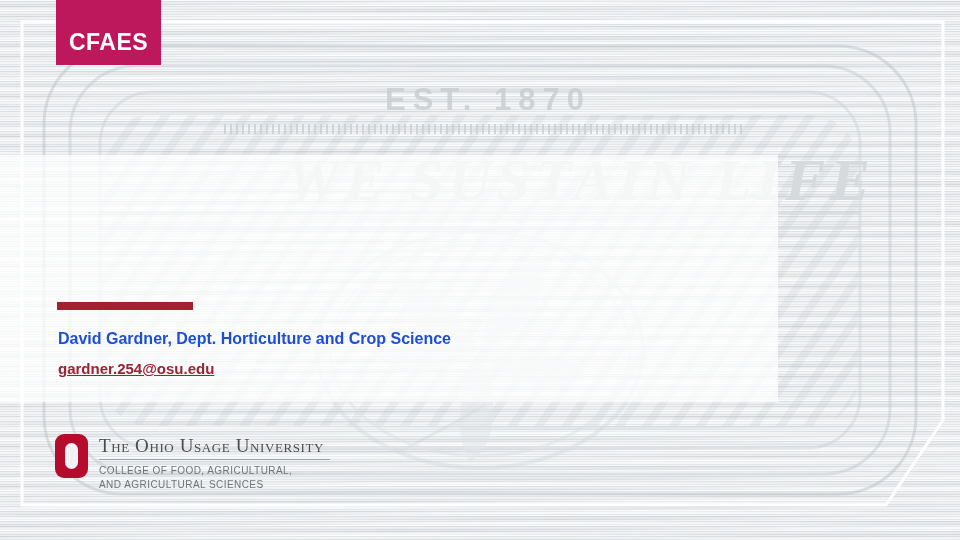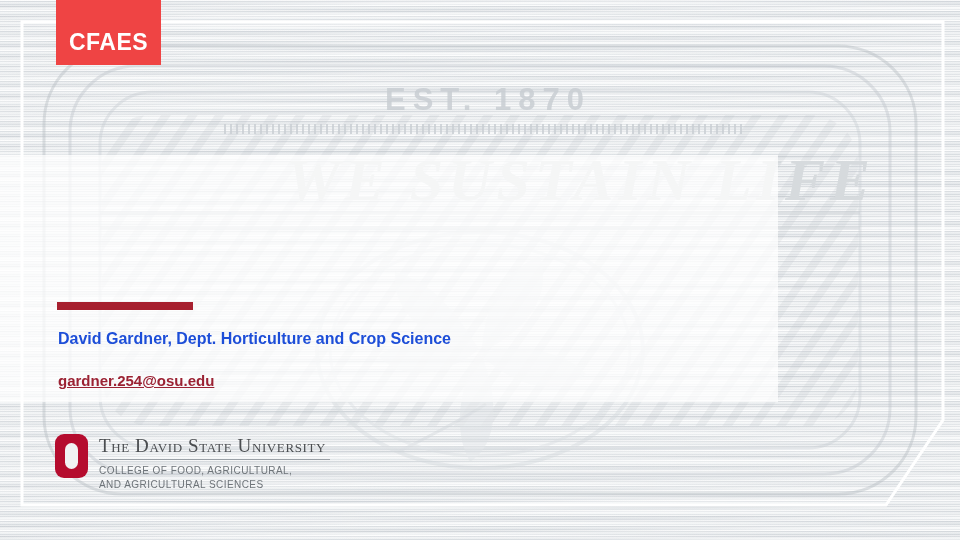--- a/index.html
+++ b/index.html
@@ -128,21 +128,21 @@
     background: rgba(255,255,255,0.74);
   }
 
   
   .cfaes-logo {
     position: absolute;
     left: 56px;
     top: 0;
     width: 105px;
     height: 65px;
-    background: #ef4444;
+    background: #be185d;
     display: flex;
     align-items: flex-end;
     justify-content: center;
     padding-bottom: 11px;
     box-sizing: border-box;
   }
   .cfaes-logo .txt {
     color: #ffffff;
     font-family: "Liberation Sans", sans-serif;
     font-weight: bold;
@@ -193,21 +193,21 @@
   }
   .author-email {
     font-family: "Liberation Sans", sans-serif;
     font-weight: bold;
     font-size: 15px;
     color: #9b2233;
     line-height: 22px;
     text-decoration: underline;
     white-space: nowrap;
     display: inline-block;
-    margin-top: 20px;
+    margin-top: 8px;
   }
 
   
   .osu-mark {
     position: absolute;
     left: 55px;
     top: 434px;
     display: flex;
     align-items: flex-start;
   }
@@ -338,20 +338,20 @@
     <div class="author-name">David Gardner, Dept. Horticulture and Crop Science</div>
     <a class="author-email" href="#">gardner.254@osu.edu</a>
   </div>
 
   <div class="osu-mark">
     <div class="block-o">
       <div class="outer"></div>
       <div class="inner"></div>
     </div>
     <div class="osu-text">
-      <div class="osu-univ">The David State University</div>
+      <div class="osu-univ">The Ohio Usage University</div>
       <div class="osu-rule"></div>
       <div class="osu-college">COLLEGE OF FOOD, AGRICULTURAL,</div>
       <div class="osu-college">AND AGRICULTURAL SCIENCES</div>
     </div>
   </div>
 
 </div>
 
 </body></html>

